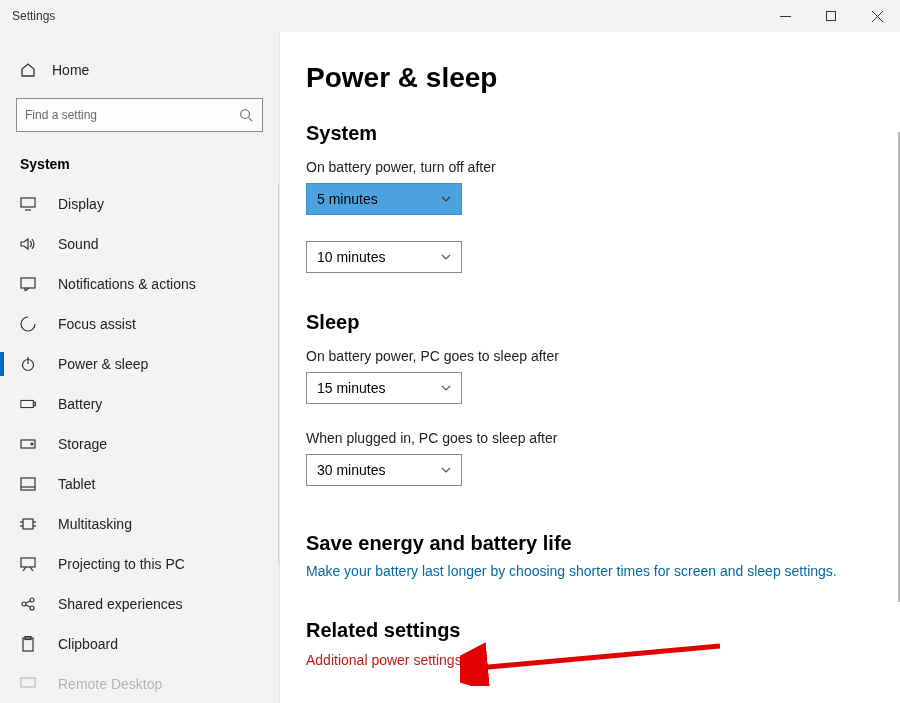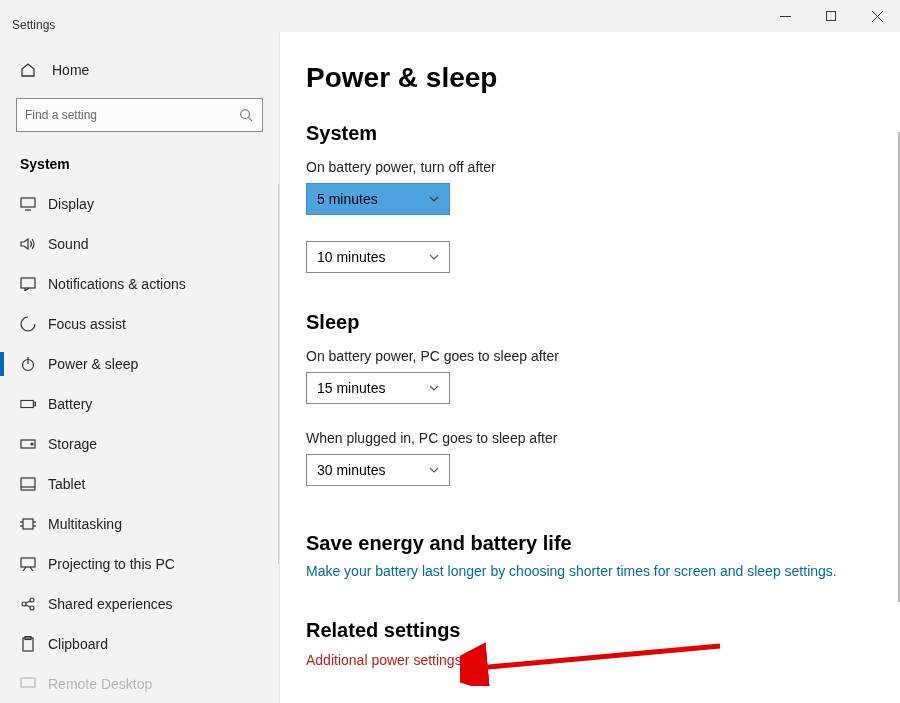--- a/index.html
+++ b/index.html
@@ -11,21 +11,21 @@
     width: 900px;
     height: 703px;
     overflow: hidden;
     position: relative;
   }
   .window { display: flex; flex-direction: column; height: 100%; }
   .titlebar {
     height: 32px;
     background: #f3f3f3;
     display: flex;
-    align-items: flex-end;
+    align-items: center;
     padding-left: 12px;
     font-size: 12px;
     color: #333;
     position: relative;
   }
   .win-controls {
     position: absolute;
     right: 0; top: 0;
     display: flex;
     height: 32px;
@@ -75,21 +75,21 @@
   .search-input::placeholder { color: #6a6a6a; }
   .category {
     padding: 4px 20px 12px 20px;
     font-weight: 600;
     font-size: 14px;
   }
   .nav { position: relative; }
   .nav-item {
     display: flex;
     align-items: center;
-    gap: 12px;
+    gap: 22px;
     padding: 12px 20px;
     font-size: 14px;
     color: #222;
     position: relative;
   }
   .nav-item.active::before {
     content: "";
     position: absolute;
     left: 0; top: 8px; bottom: 8px;
     width: 4px;
@@ -118,21 +118,21 @@
     font-size: 20px;
     font-weight: 600;
     margin-bottom: 14px;
   }
   .lbl {
     font-size: 14px;
     color: #222;
     margin-bottom: 8px;
   }
   .dropdown {
-    width: 144px;
+    width: 156px;
     height: 32px;
     border: 1px solid #888;
     background: #fff;
     display: flex;
     align-items: center;
     justify-content: space-between;
     padding: 0 10px;
     font-size: 14px;
     margin-bottom: 26px;
   }

